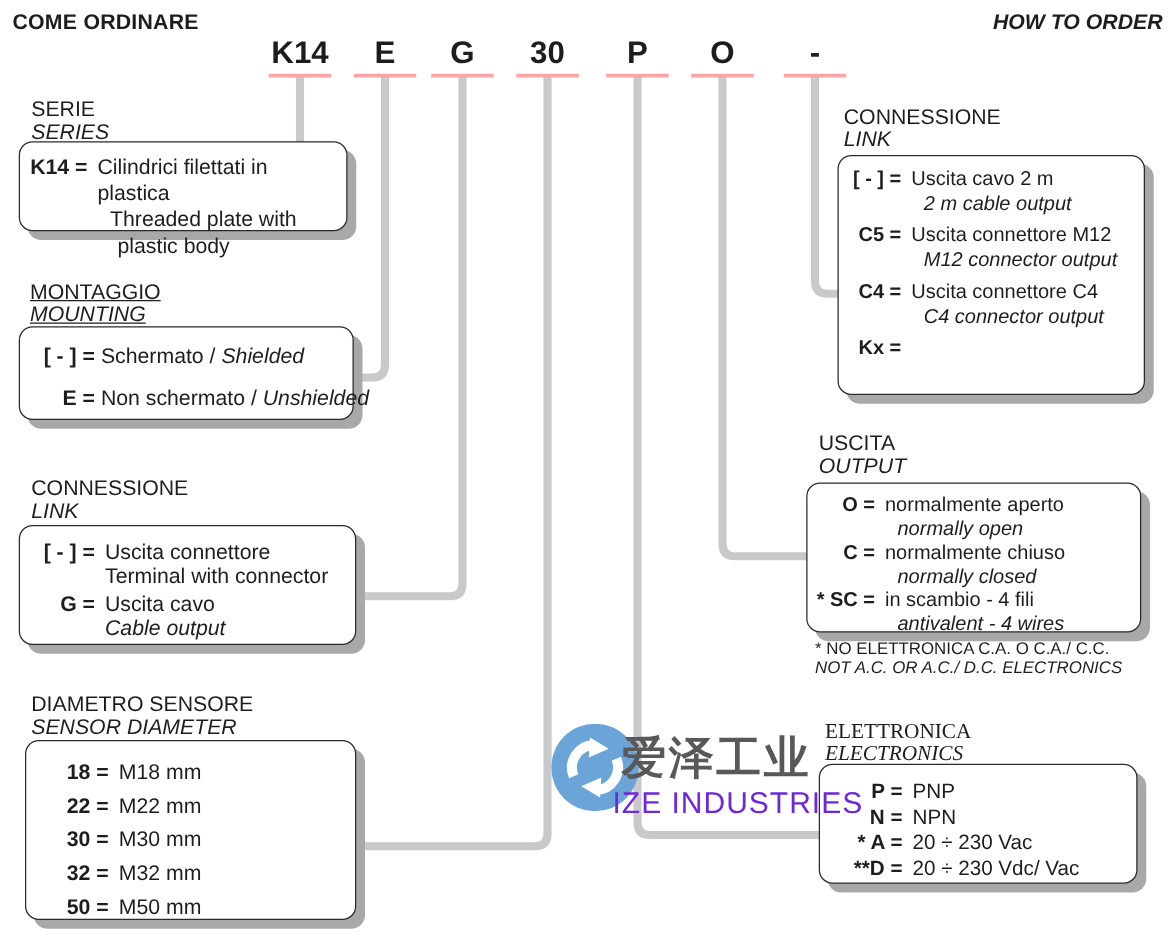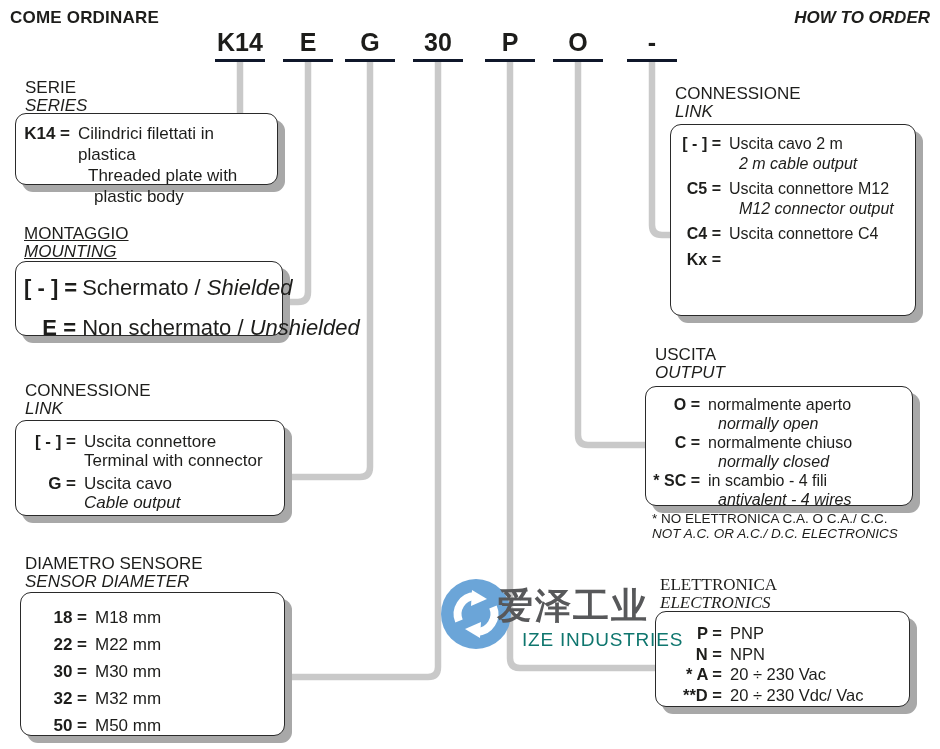--- a/index.html
+++ b/index.html
@@ -6,41 +6,41 @@
   #canvas{
     position:relative;width:940px;height:749px;background:#fff;overflow:hidden;
     font-family:"Liberation Sans","DejaVu Sans",sans-serif;color:#1d1d1b;
   }
   .abs{position:absolute;}
   
   .hdr-left{left:10px;top:8px;font-size:17px;font-weight:bold;letter-spacing:.2px;}
   .hdr-right{right:10px;top:8px;font-size:17px;font-weight:bold;font-style:italic;}
   
   .codeseg{top:27px;width:50px;height:32px;text-align:center;font-size:25px;font-weight:bold;
-           border-bottom:3px solid #0f172a;line-height:30px;z-index:2;}
+           border-bottom:3px solid #fca5a5;line-height:30px;z-index:2;}
   
   #wires{left:0;top:0;z-index:0;}
   
   .hdg{font-size:17px;line-height:18px;z-index:2;}
   .hdg .it{display:block;}
   .hdg .en{display:block;font-style:italic;}
   
   .box{position:absolute;background:#fff;border:1.7px solid #2a2a2a;border-radius:11px;
        box-shadow:7px 7px 0 #a8a8a8;z-index:2;box-sizing:border-box;}
   .krow{display:flex;align-items:flex-start;}
   .key{font-weight:bold;white-space:nowrap;text-align:right;flex:none;}
   .val{padding-left:8px;}
   .ital{font-style:italic;}
   
   .series-box{left:15px;top:113px;width:263px;height:72px;padding:9px 6px 0 8px;font-size:17px;line-height:21px;}
   .series-box .key{width:46px;}
   .series-line2{padding-left:10px;}
   .series-line3{padding-left:16px;}
   
-  .mount-box{left:15px;top:261px;width:268px;height:75px;padding:13px 4px 0 8px;font-size:22px;}
+  .mount-box{left:15px;top:261px;width:268px;height:75px;padding:13px 4px 0 8px;font-size:17px;}
   .mount-box .row{margin-bottom:14px;white-space:nowrap;}
   .mount-box .key{display:inline-block;width:52px;}
   
   .linkl-box{left:15px;top:420px;width:270px;height:96px;padding:11px 4px 0 6px;font-size:17px;line-height:19px;}
   .linkl-box .key{width:54px;}
   .linkl-box .krow{margin-bottom:4px;}
   
   .diam-box{left:20px;top:592px;width:265px;height:144px;padding:11px 0 0 24px;font-size:17px;}
   .diam-box .krow{line-height:27px;}
   .diam-box .key{width:42px;}
@@ -55,21 +55,21 @@
   
   .ele-box{left:655px;top:611px;width:255px;height:96px;padding:12px 2px 0 10px;font-size:16.5px;line-height:18.5px;}
   .ele-box .krow{margin-bottom:2px;}
   .ele-box .key{width:56px;}
   
   .footnote{left:652px;top:511px;font-size:13.5px;line-height:15px;z-index:2;}
   .footnote .en{font-style:italic;}
   
   .wm-circle{left:441px;top:579px;width:70px;height:70px;z-index:3;}
   .wm-cjk{left:497px;top:582px;font-size:36px;font-weight:bold;color:#57585a;z-index:3;letter-spacing:2px;}
-  .wm-latin{left:522px;top:629px;font-size:19px;color:#0f766e;z-index:3;letter-spacing:.8px;}
+  .wm-latin{left:490px;top:629px;font-size:24px;color:#6d28d9;z-index:3;letter-spacing:.8px;}
 </style>
 </head>
 <body>
 
 <div id="canvas">
 
   <svg id="wires" class="abs" width="940" height="749" viewBox="0 0 940 749">
     <g fill="none" stroke="#c9c9c9" stroke-width="6.5">
       <path d="M240 61 V 116"></path>
       <path d="M308 61 V 292 q 0 10 -10 10 H 280"></path>
@@ -186,20 +186,21 @@
       <span class="key">C5 =</span>
       <div class="val">
           <div>Uscita connettore M12</div>
           <div class="line2i">M12 connector output</div>
         </div>
     </div>
     <div class="krow">
       <span class="key">C4 =</span>
       <div class="val">
           <div>Uscita connettore C4</div>
+          <div class="line2i">C4 connector output</div>
         </div>
     </div>
     <div class="krow">
       <span class="key">Kx =</span>
     </div>
   </div>
 
   <div class="abs hdg" style="left:655px;top:346px;">
     <span class="it">USCITA</span>
     <span class="en">OUTPUT</span>

